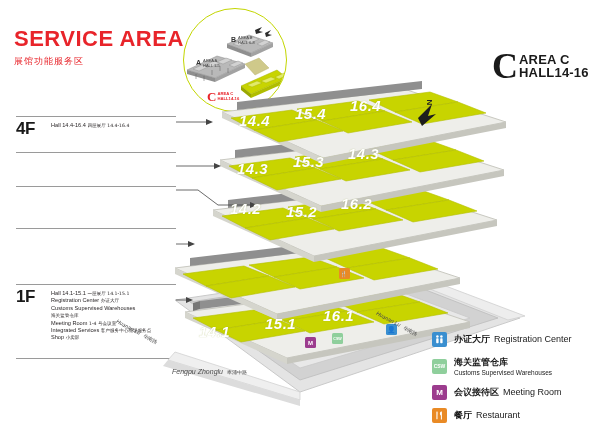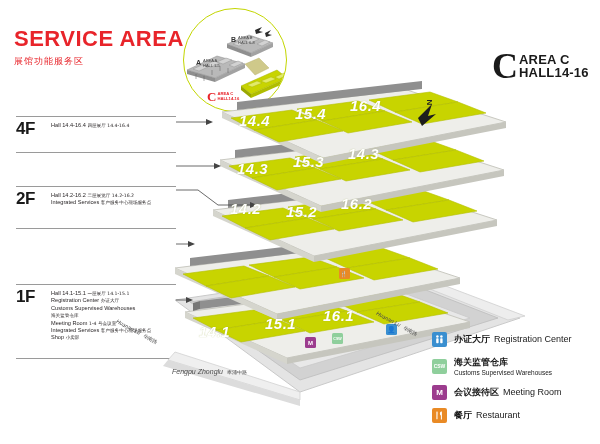--- a/index.html
+++ b/index.html
@@ -183,29 +183,20 @@
     </div>
   </div>
 </div>
 
 <div class="floor-row" style="top:152px;">
   <div class="rule"></div>
 </div>
 
 <div class="floor-row" style="top:186px;">
   <div class="rule"></div>
-  <div class="body">
-    <div class="fname">2F</div>
-    <div class="ftxt">
-      <div class="ln"><b>Hall 14.2-16.2</b>
-        <span class="cn">二层展览厅 14.2-16.2</span></div>
-      <div class="ln"><b>Integrated Services</b>
-        <span class="cn">客户服务中心现场服务点</span></div>
-    </div>
-  </div>
 </div>
 
 <div class="floor-row" style="top:228px;">
   <div class="rule"></div>
 </div>
 
 <div class="floor-row" style="top:284px;">
   <div class="rule"></div>
   <div class="body">
     <div class="fname">1F</div>

